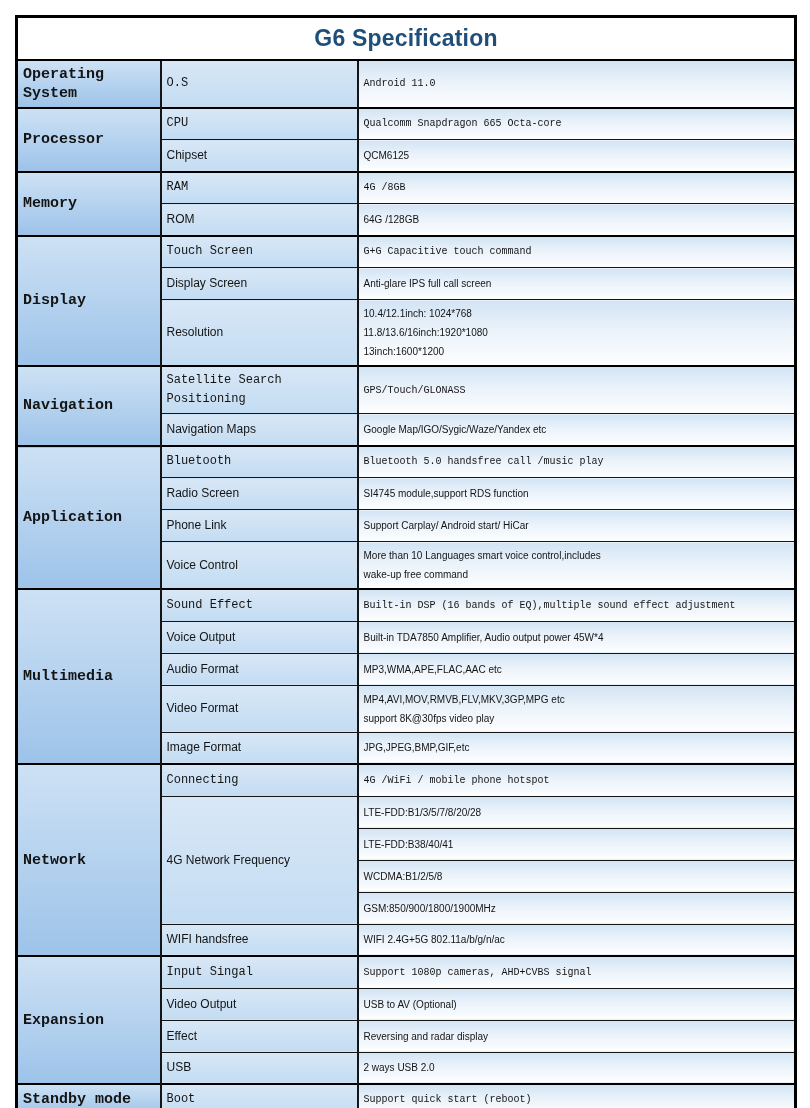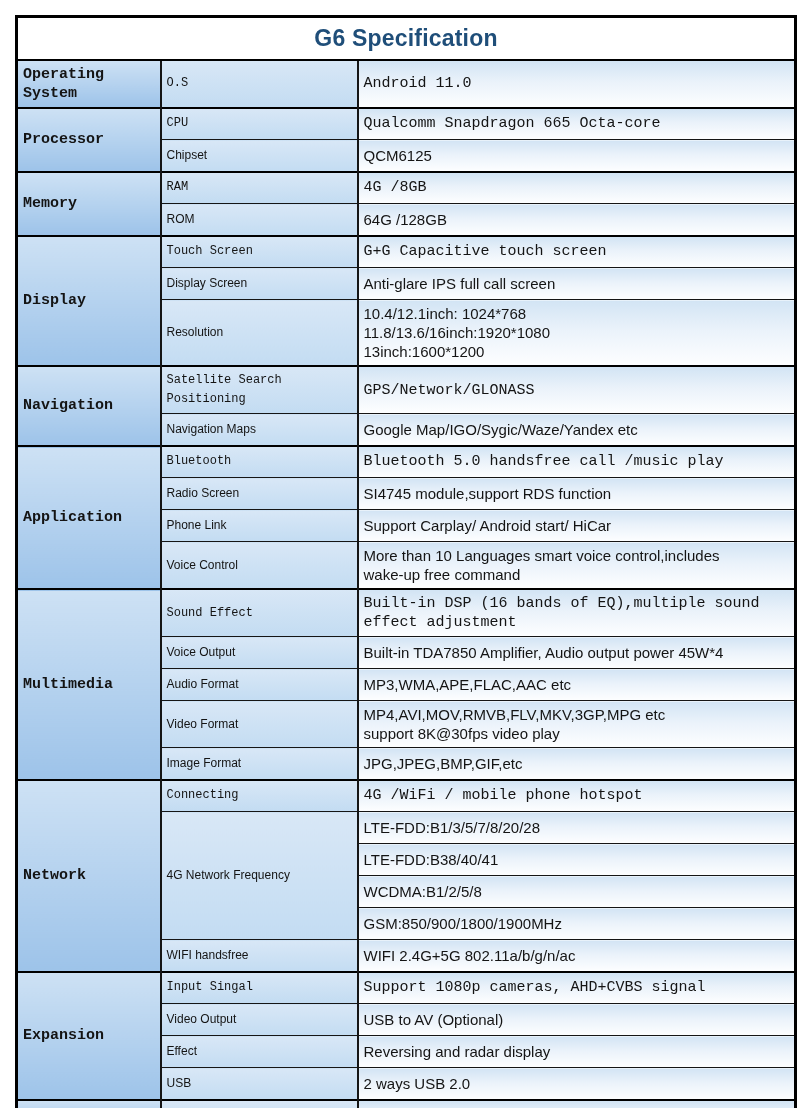--- a/index.html
+++ b/index.html
@@ -50,21 +50,21 @@
     background: linear-gradient(180deg, #cde1f4 0%, #9dc3e9 100%);
     font-weight: bold;
     font-size: 15px;
   }
   td.sub {
     background: linear-gradient(180deg, #d8e7f6 0%, #c3dcf2 100%);
     font-size: 12px;
   }
   td.val {
     background: linear-gradient(180deg, #d2e4f4 0%, #eaf2fa 45%, #fdfeff 100%);
-    font-size: 15px;
+    font-size: 10px;
     white-space: pre-line;
   }
 </style>
 </head>
 <body>
 
 <div class="sheet">
   <table class="spec">
     <colgroup>
       <col style="width:144px">
@@ -98,37 +98,37 @@
         <td class="val">4G /8GB</td>
       </tr>
       <tr>
         <td class="sub">ROM</td>
         <td class="val">64G /128GB</td>
       </tr>
 
       <tr class="sec">
         <td class="cat" rowspan="3">Display</td>
         <td class="sub">Touch Screen</td>
-        <td class="val">G+G Capacitive touch screen</td>
+        <td class="val">G+G Capacitive touch command</td>
       </tr>
       <tr>
         <td class="sub">Display Screen</td>
         <td class="val">Anti-glare IPS full call screen</td>
       </tr>
       <tr>
         <td class="sub">Resolution</td>
         <td class="val">10.4/12.1inch: 1024*768
 11.8/13.6/16inch:1920*1080
 13inch:1600*1200</td>
       </tr>
 
       <tr class="sec">
         <td class="cat" rowspan="2">Navigation</td>
         <td class="sub">Satellite Search Positioning</td>
-        <td class="val">GPS/Network/GLONASS</td>
+        <td class="val">GPS/Touch/GLONASS</td>
       </tr>
       <tr>
         <td class="sub">Navigation Maps</td>
         <td class="val">Google Map/IGO/Sygic/Waze/Yandex etc</td>
       </tr>
 
       <tr class="sec">
         <td class="cat" rowspan="4">Application</td>
         <td class="sub">Bluetooth</td>
         <td class="val">Bluetooth 5.0 handsfree call /music play</td>

